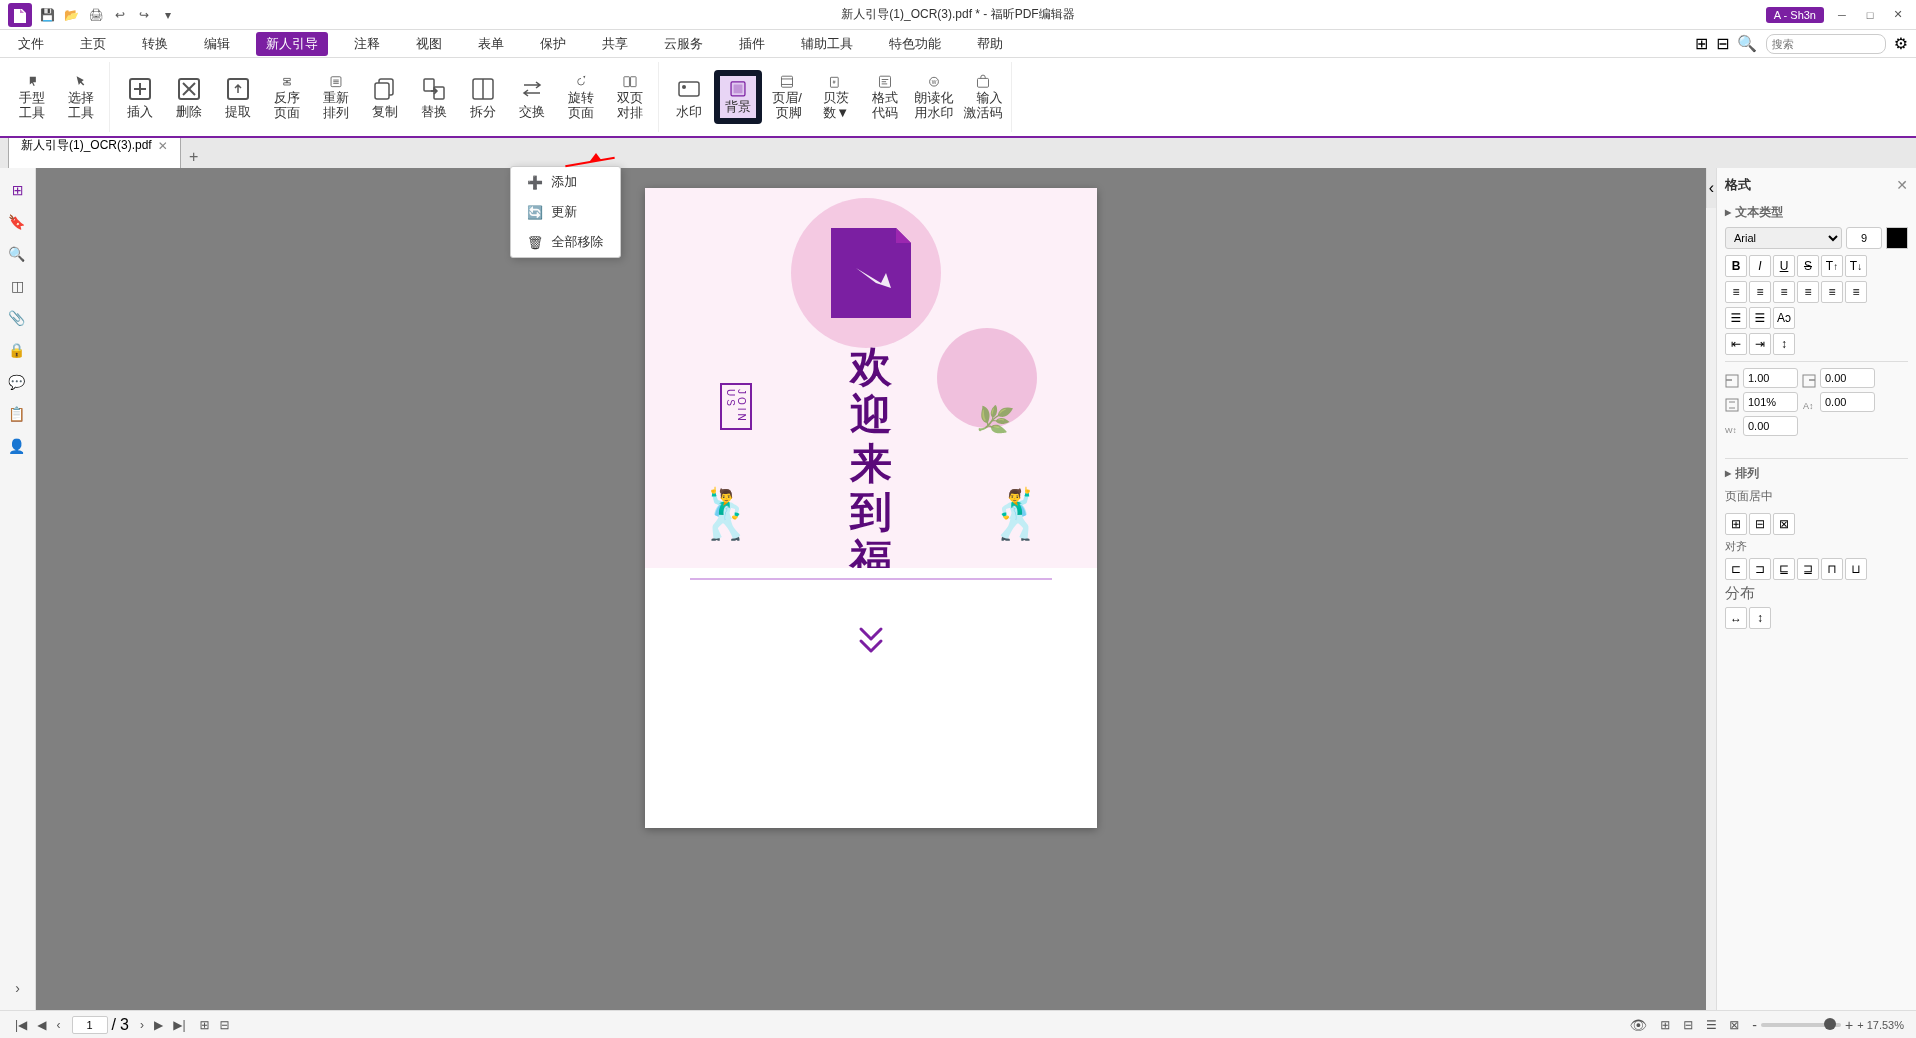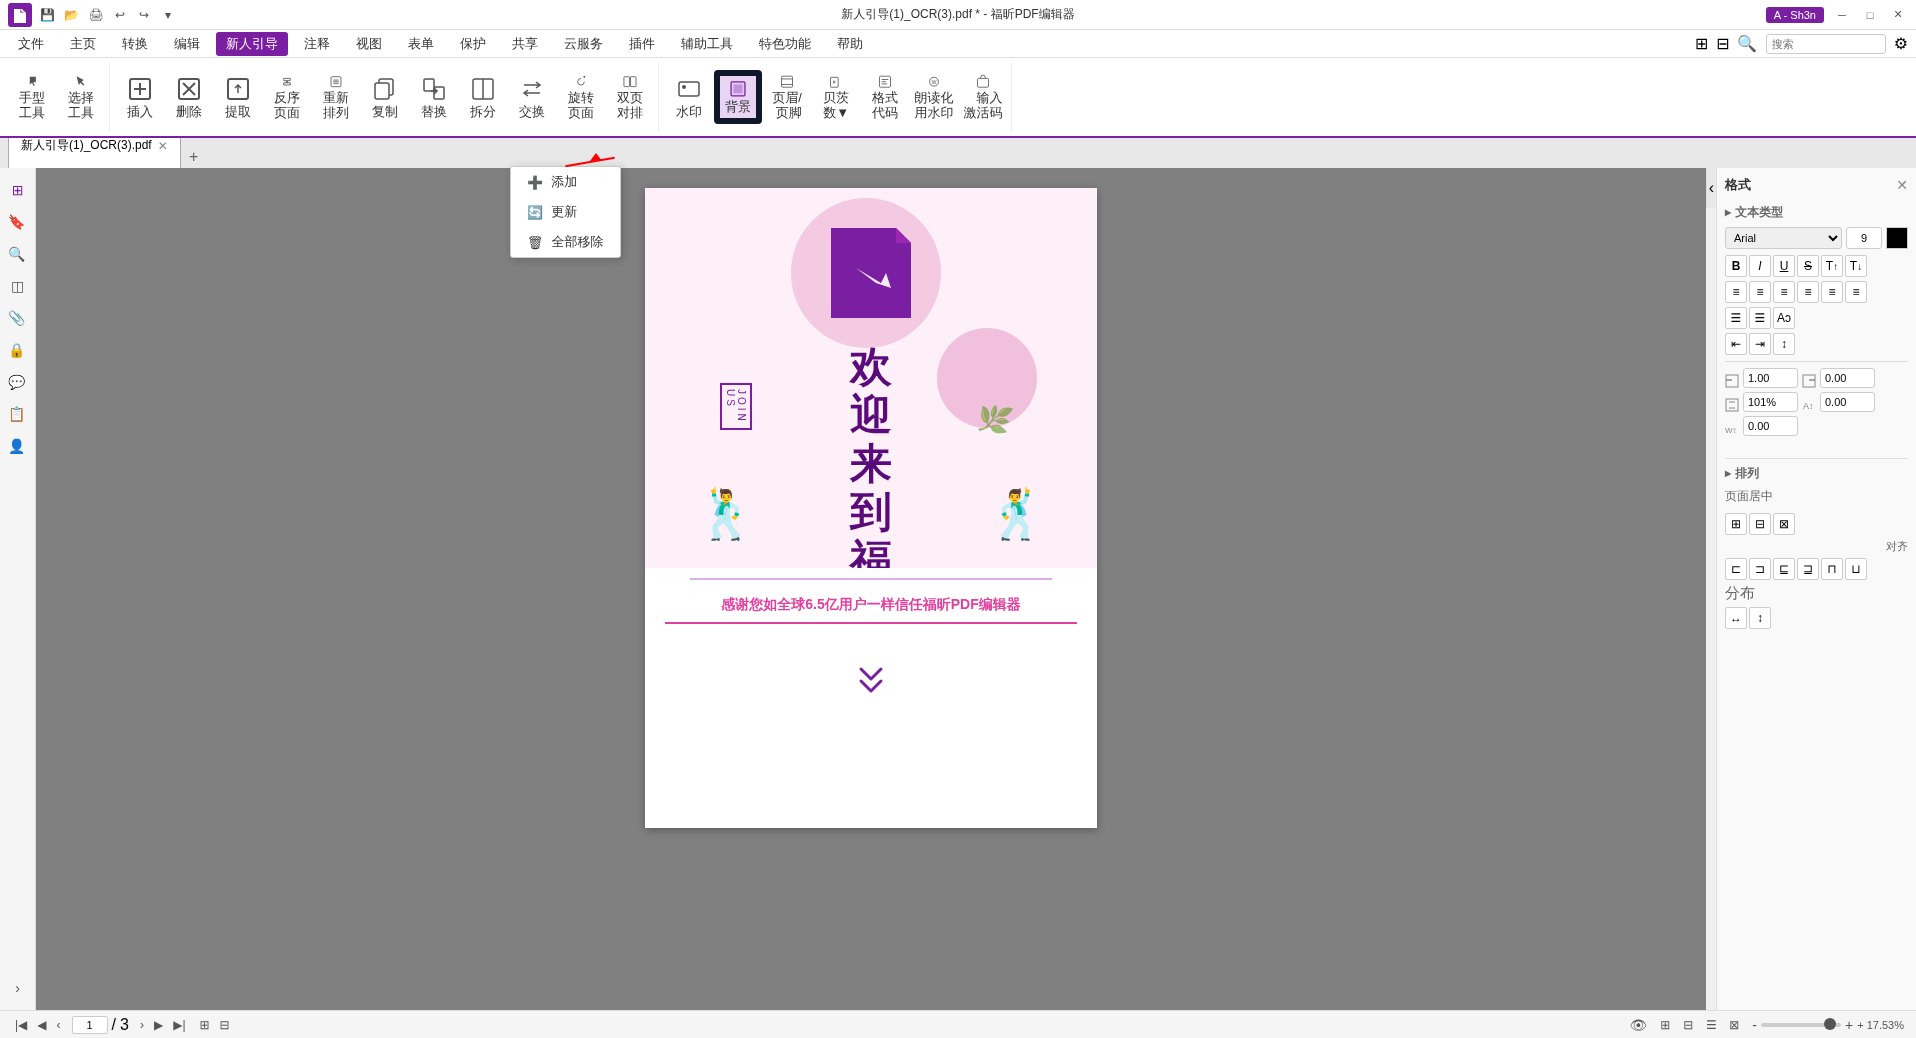--- a/index.html
+++ b/index.html
@@ -16,26 +16,26 @@
     .title-bar-tools { display: flex; align-items: center; gap: 4px; }
     .tool-icon-sm { width: 20px; height: 20px; display: flex; align-items: center; justify-content: center; font-size: 12px; color: #555; cursor: pointer; }
     .title-center { font-size: 12px; color: #333; position: absolute; left: 50%; transform: translateX(-50%); }
     .title-bar-right { display: flex; align-items: center; gap: 8px; }
     .user-badge { background: #7b1fa2; color: white; font-size: 11px; padding: 2px 8px; border-radius: 3px; }
     .win-btn { width: 20px; height: 20px; display: flex; align-items: center; justify-content: center; font-size: 11px; color: #555; cursor: pointer; }
 
     
     .menu-bar {
       height: 28px; background: #fff; display: flex; align-items: center; padding: 0 8px;
-      border-bottom: 1px solid #ddd; flex-shrink: 0; gap: 6px;
+      border-bottom: 1px solid #ddd; flex-shrink: 0; gap: 16px;
     }
     .menu-item { padding: 3px 10px; font-size: 13px; color: #333; cursor: pointer; border-radius: 3px; }
     .menu-item.active { background: #7b1fa2; color: white; }
     .menu-search { margin-left: auto; display: flex; align-items: center; gap: 8px; }
-    .search-box { width: 120px; height: 20px; border: 1px solid #ccc; border-radius: 3px; font-size: 11px; padding: 8px 5px; }
+    .search-box { width: 120px; height: 20px; border: 1px solid #ccc; border-radius: 8px; font-size: 11px; padding: 8px 5px; }
 
     
     .toolbar {
       height: 80px; background: #fff; border-bottom: 2px solid #7b1fa2; display: flex; align-items: center;
       padding: 0 4px; flex-shrink: 0; gap: 2px; overflow: visible; position: relative;
     }
     .toolbar-group { display: flex; flex-direction: column; align-items: center; padding: 0 4px; border-right: 1px solid #eee; height: 70px; justify-content: center; }
     .toolbar-btn { display: flex; flex-direction: column; align-items: center; justify-content: center; width: 48px; height: 54px; cursor: pointer; border-radius: 4px; padding: 4px 2px; }
     .toolbar-btn.active { background: #e8d5f5; border: 1px solid #7b1fa2; }
     .toolbar-btn svg { width: 28px; height: 28px; }
@@ -416,23 +416,20 @@
         <div class="join-us-text" style="position:absolute;top:195px;left:75px;writing-mode:vertical-rl;font-size:10px;color:#7b1fa2;border:2px solid #7b1fa2;padding:4px 3px;letter-spacing:3px;">JOIN<br>US</div>
 
         <div style="position:absolute;top:215px;right:85px;font-size:28px;color:#7b1fa2;opacity:0.6;transform:rotate(15deg);">🌿</div>
 
         <div style="position:absolute;bottom:25px;left:50px;font-size:48px;transform:scaleX(-1);">🕺</div>
         <div style="position:absolute;bottom:25px;right:50px;font-size:48px;">🕺</div>
       </div>
 
       <div class="divider-line" style="margin-top:10px;"></div>
 
-      <div style="margin:0 20px 12px;border-bottom:2px solid #e040a0;padding-bottom:8px;">
-        <div style="color:#e040a0;font-size:14px;font-weight:bold;text-align:center;">感谢您如全球6.5亿用户一样信任福昕PDF编辑器</div>
-      </div>
 
 
       <div class="chevron-down" style="color:#7b1fa2;font-size:28px;text-align:center;padding:25px 0;"><svg width="40" height="40" viewBox="0 0 40 40" fill="none">
             <polyline points="10,8 20,18 30,8" stroke="#7b1fa2" stroke-width="3" fill="none" stroke-linecap="round" stroke-linejoin="round"></polyline>
             <polyline points="10,20 20,30 30,20" stroke="#7b1fa2" stroke-width="3" fill="none" stroke-linecap="round" stroke-linejoin="round"></polyline>
           </svg></div>
     </div>
   </div>
 
   <div class="panel-collapse">‹</div>
@@ -535,21 +532,21 @@
         <span>排列</span>
       </div>
 
       <div style="font-size:12px;color:#666;margin-bottom:8px;">页面居中</div>
       <div class="align-row">
         <button class="fmt-btn">⊞</button>
         <button class="fmt-btn">⊟</button>
         <button class="fmt-btn">⊠</button>
       </div>
 
-      <div style="font-size:11px;color:#666;margin:4px 0;text-align:right;">对齐</div>
+      <div style="font-size:11px;color:#666;margin:4px 0;">对齐</div>
       <div class="align-row">
         <button class="fmt-btn">⊏</button>
         <button class="fmt-btn">⊐</button>
         <button class="fmt-btn">⊑</button>
         <button class="fmt-btn">⊒</button>
         <button class="fmt-btn">⊓</button>
         <button class="fmt-btn">⊔</button>
       </div>
 
       <div style="font-size:15px;color:#666;margin:4px 0;">分布</div>

